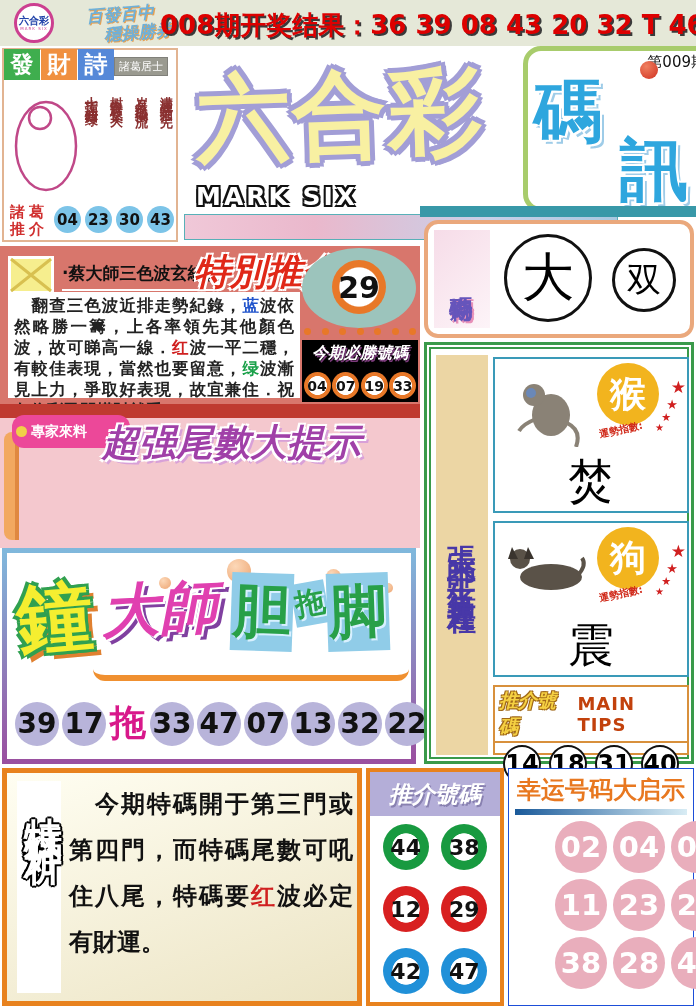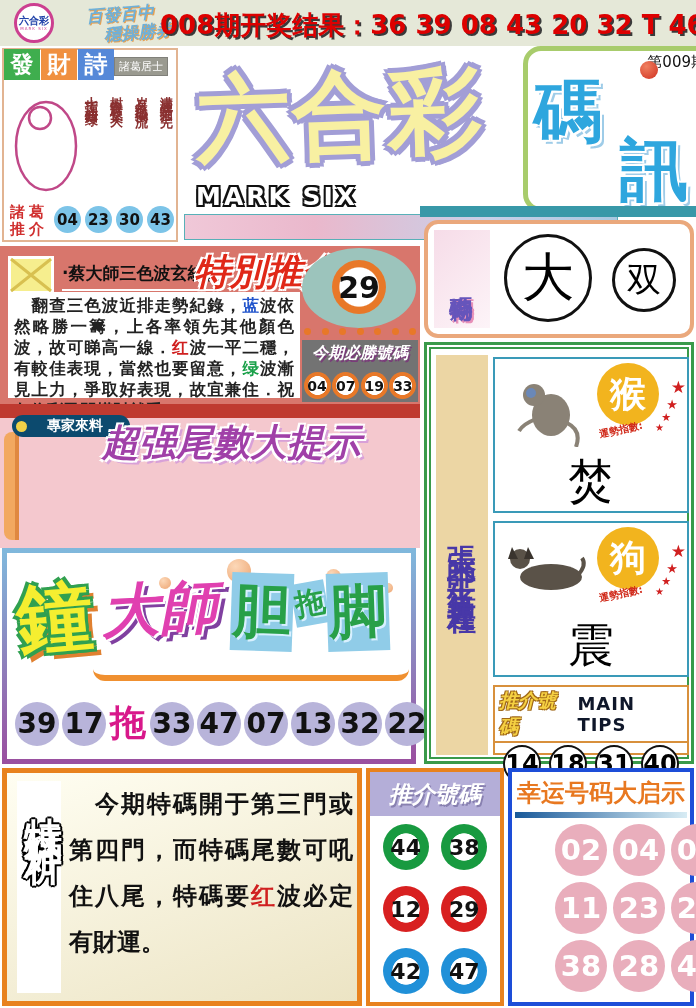--- a/index.html
+++ b/index.html
@@ -74,35 +74,35 @@
   #si-para { left:8px; top:46px; width:292px; height:106px; background:#fff; padding:3px 6px;
     font-size:16.5px; font-weight:bold; color:#222; line-height:21px; text-align:justify; }
   #si-para .cb { color:#2255cc; } #si-para .cr { color:#d02020; } #si-para .cg { color:#18a048; }
   #si-side { left:300px; top:0; width:120px; height:158px; }
   #si-ellipse { left:2px; top:2px; width:114px; height:80px; background:#9cc4bc; border-radius:50%; }
   #si-ball { left:32px; top:14px; width:54px; height:54px; border-radius:50%;
     background:radial-gradient(circle at 50% 50%, #fff 50%, #e87828 53%);
     font-size:30px; font-weight:bold; color:#111; }
   #si-dots { left:4px; top:82px; width:112px; display:flex; justify-content:space-between; }
   #si-dots i { width:7px; height:7px; border-radius:50%; background:#e87828; }
-  #si-panel { left:2px; top:94px; width:116px; height:62px; background:#737373; padding-top:3px; }
+  #si-panel { left:2px; top:94px; width:116px; height:62px; background:#000000; padding-top:3px; }
   #si-mw { display:block; text-align:center; font-size:16px; font-weight:900; font-style:italic; color:#fff;
            text-shadow:1.5px 1.5px 0 #7a3a7a; white-space:nowrap; }
   #si-balls { display:flex; justify-content:space-evenly; margin-top:8px; }
   .mini-ball { width:27px; height:27px; border-radius:50%;
     background:radial-gradient(circle at 50% 50%, #fff 48%, #e87828 51%);
     font-size:14px; font-weight:bold; color:#111; }
   #red-div { left:0; top:404px; width:420px; height:14px; background:#bf3a30; }
 
   
   #tt-box { left:0; top:418px; width:420px; height:130px; background:#f4c8ce; }
   #tt-bar { left:4px; top:14px; width:15px; height:108px; background:#f2a860; border-right:4px solid #e08840;
             border-radius:8px 0 0 8px; }
-  #tt-tab { left:12px; top:-3px; width:118px; height:22px; background:#0c4a6e; border-radius:12px;
-            display:flex; align-items:center; padding-left:4px; gap:20px; }
+  #tt-tab { left:12px; top:-3px; width:118px; height:33px; background:#ec4899; border-radius:12px;
+            display:flex; align-items:center; padding-left:4px; gap:4px; }
   #tt-tab .dot { width:11px; height:11px; border-radius:50%; background:#f0d048; }
   #tt-tab .lbl { font-size:14px; font-weight:bold; color:#fff; }
   #tt-title { left:102px; top:0; font-size:37px; font-weight:900; font-style:italic; color:#a040a8; white-space:nowrap;
     text-shadow:-2px -2px 0 #fff,2px -2px 0 #fff,-2px 2px 0 #fff,2px 2px 0 #fff,4px 4px 0 #d8a0d8; }
   #tt-body { left:26px; top:46px; width:388px; height:78px; background:#dce8dc; padding:6px 8px; }
   .tt-line { font-size:20px; font-weight:bold; color:#111; line-height:33px; display:flex; justify-content:space-between; }
 
   
   #mz-box { left:2px; top:548px; width:414px; height:216px; background:#fff;
     border:5px solid; border-image:linear-gradient(180deg,#80b8dc,#9a50a0) 1; }
@@ -146,21 +146,21 @@
   .zstars .s1 { right:1px; top:0; font-size:17px; }
   .zstars .s2 { right:9px; top:20px; font-size:13px; }
   .zstars .s3 { right:16px; top:34px; font-size:11px; }
   .zstars .s4 { right:23px; top:45px; font-size:10px; }
   .zchar { position:absolute; left:0; right:0; top:92px; text-align:center; font-size:46px;
     font-family:"DejaVu Serif",serif; color:#000; }
   #zd-tips { left:66px; top:340px; width:196px; height:70px; border:2px solid #d8903c; background:#fff; }
   #zd-tips-hd { display:flex; align-items:center; gap:8px; padding:1px 4px; border-bottom:2px solid #d8903c; }
   #zd-tips-cn { font-size:19px; font-weight:900; font-style:italic; color:#f5d042;
     text-shadow:1px 1px 0 #a06818,-1px -1px 0 #a06818,1px -1px 0 #a06818,-1px 1px 0 #a06818; }
-  #zd-tips-en { font-size:18px; font-weight:900; color:#0f172a; letter-spacing:1px; }
+  #zd-tips-en { font-size:18px; font-weight:900; color:#c2410c; letter-spacing:1px; }
   #zd-tips-nums { display:flex; justify-content:space-evenly; margin-top:2px; }
   .tip-circ { width:38px; height:38px; border:2.5px solid #111; border-radius:50%; font-size:24px;
               font-weight:bold; color:#000; background:#fff; }
 
   
   #an-box { left:2px; top:768px; width:360px; height:238px; border:5px solid #e8821e;
     background:linear-gradient(160deg,#fffef2,#ece4c4); }
   #an-strip { left:10px; top:8px; width:44px; height:212px; background:#fff; }
   #an-vt { writing-mode:vertical-rl; text-orientation:upright; display:block; margin:6px auto 0 auto;
     font-size:38px; font-weight:900; color:#fff; letter-spacing:10px;
@@ -171,21 +171,21 @@
 
   #rn-box { left:366px; top:768px; width:138px; height:238px; border:4px solid #e8821e; background:#fff; }
   #rn-hd { height:44px; background:#b4aed8; display:flex; align-items:center; justify-content:center; }
   #rn-hd span { font-size:23px; font-weight:900; font-style:italic; color:#fff; text-shadow:1.5px 1.5px 0 #8880b0; }
   .rn-row { height:62px; display:flex; justify-content:space-evenly; align-items:center; }
   .ring { width:46px; height:46px; border-radius:50%; font-size:22px; font-weight:bold; color:#111; flex:none; }
   .ring.g { background:radial-gradient(closest-side,#fff 58%,#189a40 61%); }
   .ring.r { background:radial-gradient(closest-side,#fff 58%,#d82020 61%); }
   .ring.b { background:radial-gradient(closest-side,#fff 58%,#2090d8 61%); }
 
-  #lk-box { left:508px; top:768px; width:186px; height:238px; border:4px solid #1d4ed8; background:#fff; }
+  #lk-box { left:508px; top:768px; width:186px; height:238px; border:1px solid #1d4ed8; background:#fff; }
   #lk-title { text-align:center; margin-top:5px; font-size:24px; font-weight:900; color:#e87820; white-space:nowrap; }
   #lk-line { width:172px; height:6px; margin:3px auto 6px auto; background:linear-gradient(90deg,#1a5a9a,#d8ecf4); }
   #lk-grid { display:grid; grid-template-columns:repeat(3,52px); gap:6px 6px; justify-content:center; }
   .lk-circ { width:52px; height:52px; border-radius:50%; background:#e9aebc; color:#fff; font-size:29px; font-weight:bold;margin-left:38px; }
 </style>
 </head>
 <body>
 
 <div id="page">
 

